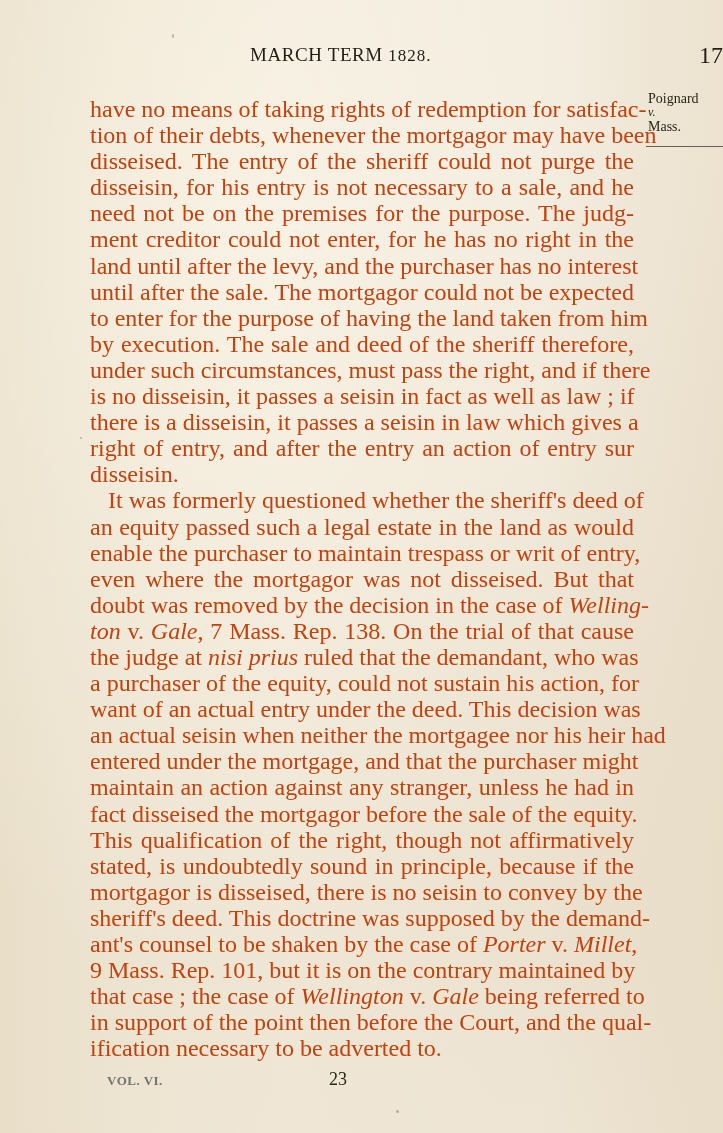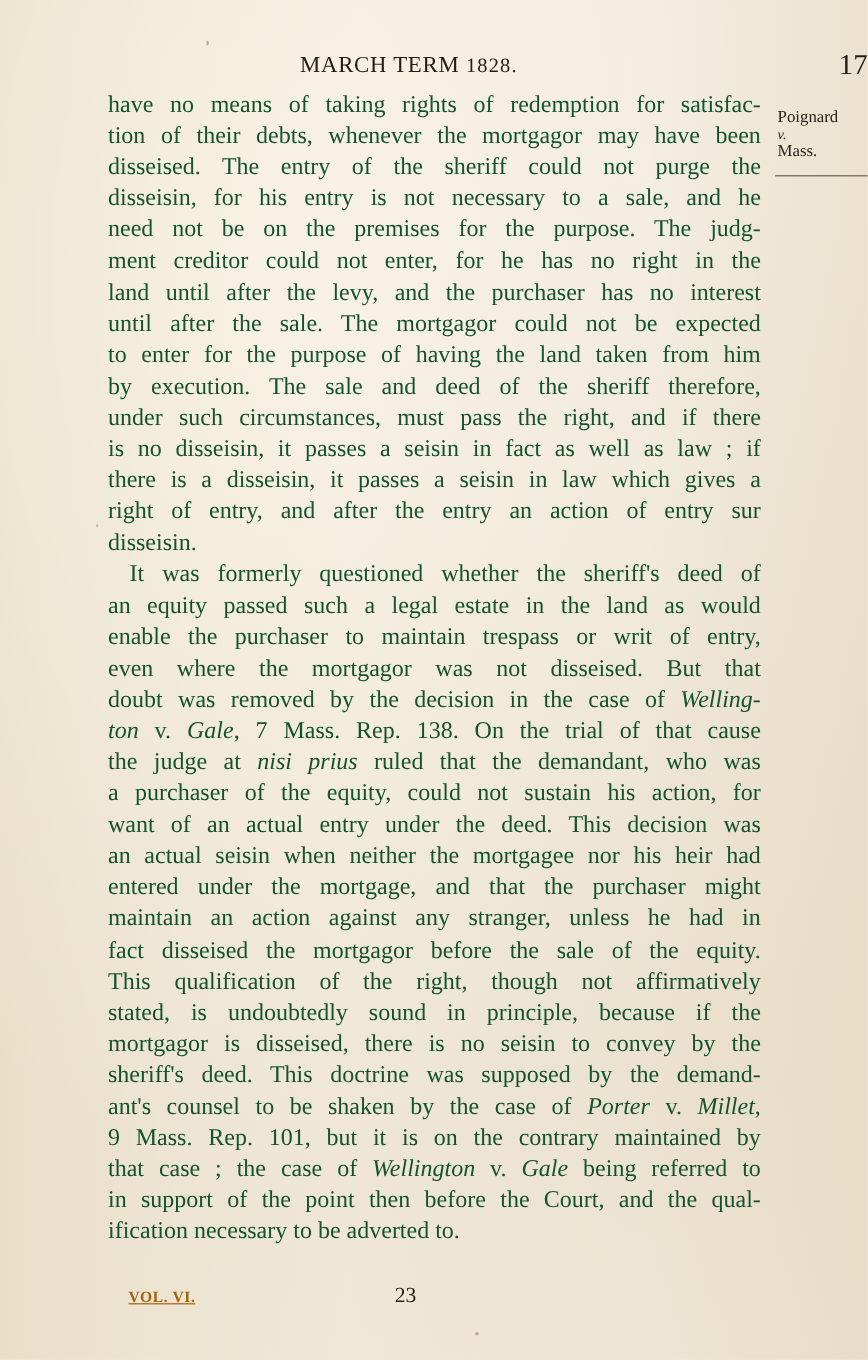--- a/index.html
+++ b/index.html
@@ -40,28 +40,28 @@
   }
   .page-number {
     position: absolute;
     top: 42px;
     left: 655px;
     font-size: 24px;
     color: #231d15;
   }
   .body-text {
     position: absolute;
-    top: 74px;
+    top: 96px;
     left: 46px;
     width: 544px;
-    font-size: 20px;
+    font-size: 24px;
     line-height: 26.1px;
     text-align: justify;
     text-align-last: auto;
-    color: #14532d;
+    color: #c2410c;
   }
   .body-text p {
     margin: 0;
   }
   .body-text em {
     font-style: italic;
   }
   .line {
     display: block;
     text-align: justify;
@@ -96,22 +96,21 @@
     height: 1px;
     background: #6b6050;
   }
   .footer-vol {
     position: absolute;
     top: 1073px;
     left: 63px;
     font-size: 13px;
     font-weight: bold;
     letter-spacing: 0.5px;
-    color: #a16207;
-    text-decoration: underline;
+    color: #737373;
   }
   .footer-sig {
     position: absolute;
     top: 1069px;
     left: 285px;
     font-size: 18px;
     color: #2a231a;
   }
   .speck {
     position: absolute;

